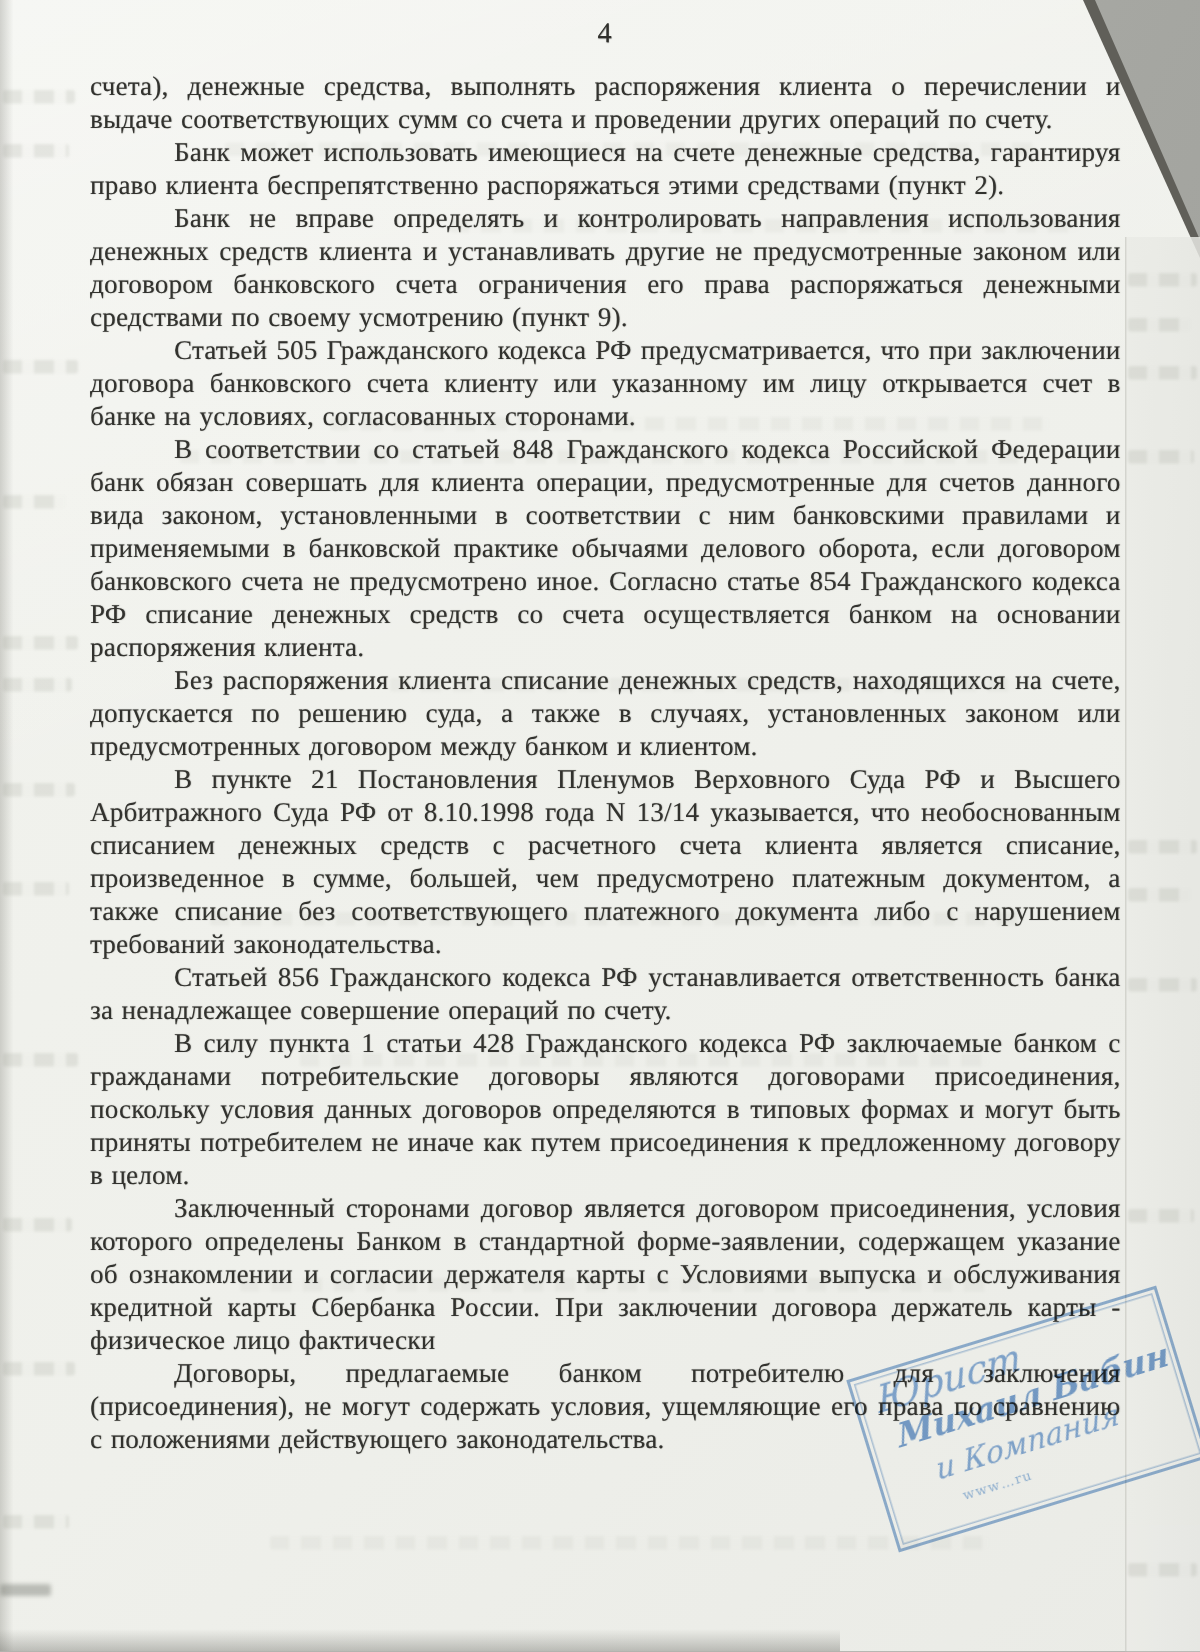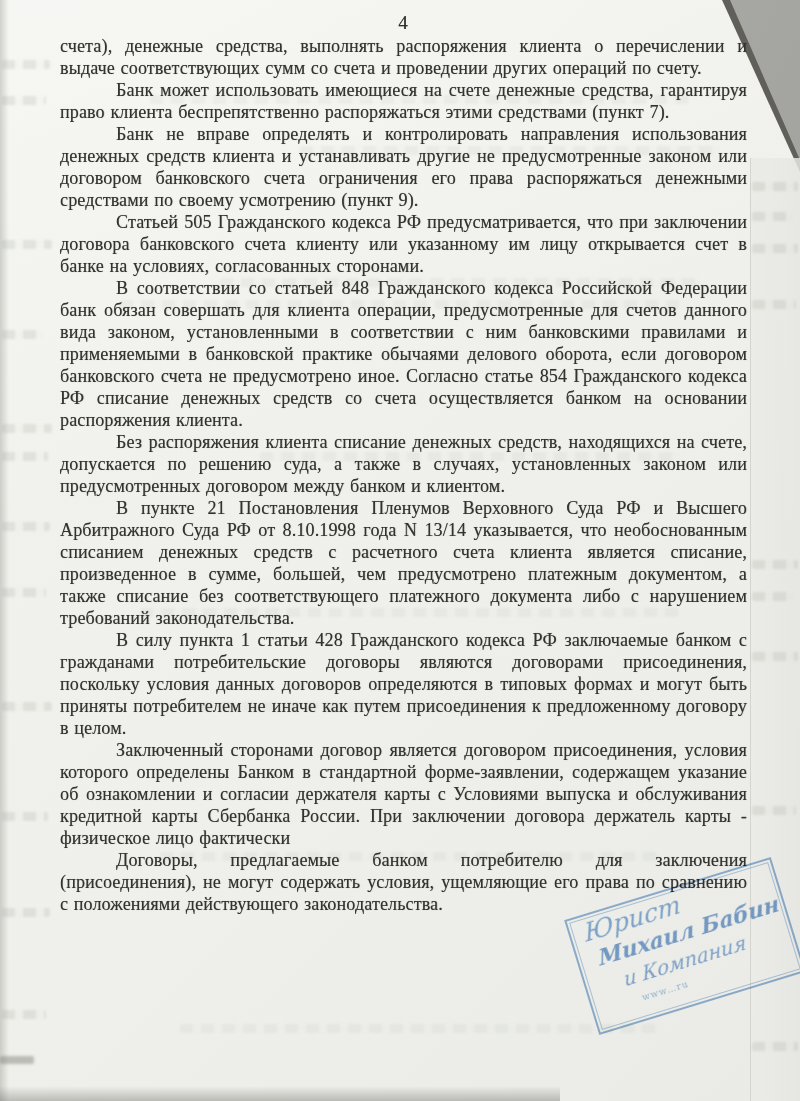--- a/index.html
+++ b/index.html
@@ -40,21 +40,21 @@
   .bottom-shadow {
     position:absolute; left:0; top:1086px; width:560px; height:15px;
     background:linear-gradient(180deg, rgba(90,90,84,0) 0%, rgba(90,90,84,0.35) 100%);
   }
   .page-number {
     position:absolute; left:60px; top:12px; width:686px;
     text-align:center; font-size:19px; color:#2f2f2b;
     text-shadow:0.3px 0.4px 0.6px rgba(47,47,43,0.55);
   }
   .content {
-    position:absolute; left:60px; top:35px; width:687px;
+    position:absolute; left:60px; top:46px; width:687px;
     font-size:18px; line-height:22px; text-align:justify;
     color:#32322e; letter-spacing:0.15px;
     text-shadow:0.3px 0.4px 0.7px rgba(50,50,46,0.5);
     word-spacing:1px;
   }
   .content p { text-indent:56px; }
   .content p.no-indent { text-indent:0; }
 
   
   .stamp {
@@ -132,26 +132,27 @@
   <div class="ghost mid" style="left:140px; top:608px; width:540px;"></div>
   <div class="ghost mid" style="left:200px; top:702px; width:460px;"></div>
   <div class="ghost mid" style="left:160px; top:852px; width:500px;"></div>
   <div class="ghost mid" style="left:180px; top:1024px;width:480px;"></div>
   <div class="smudge" style="left:0; top:1056px; width:34px; height:8px;"></div>
 
   <div class="page-number">4</div>
 
   <div class="content">
     <p class="no-indent">счета), денежные средства, выполнять распоряжения клиента о перечислении и выдаче соответствующих сумм со счета и проведении других операций по счету.</p>
-    <p>Банк может использовать имеющиеся на счете денежные средства, гарантируя право клиента беспрепятственно распоряжаться этими средствами (пункт 7).</p>
+    <p>Банк может использовать имеющиеся на счете денежные средства, гарантируя право клиента беспрепятственно распоряжаться этими средствами (пункт 2).</p>
     <p>Банк не вправе определять и контролировать направления использования денежных средств клиента и устанавливать другие не предусмотренные законом или договором банковского счета ограничения его права распоряжаться денежными средствами по своему усмотрению (пункт 9).</p>
     <p>Статьей 505 Гражданского кодекса РФ предусматривается, что при заключении договора банковского счета клиенту или указанному им лицу открывается счет в банке на условиях, согласованных сторонами.</p>
     <p>В соответствии со статьей 848 Гражданского кодекса Российской Федерации банк обязан совершать для клиента операции, предусмотренные для счетов данного вида законом, установленными в соответствии с ним банковскими правилами и применяемыми в банковской практике обычаями делового оборота, если договором банковского счета не предусмотрено иное. Согласно статье 854 Гражданского кодекса РФ списание денежных средств со счета осуществляется банком на основании распоряжения клиента.</p>
     <p>Без распоряжения клиента списание денежных средств, находящихся на счете, допускается по решению суда, а также в случаях, установленных законом или предусмотренных договором между банком и клиентом.</p>
     <p>В пункте 21 Постановления Пленумов Верховного Суда РФ и Высшего Арбитражного Суда РФ от 8.10.1998 года N 13/14 указывается, что необоснованным списанием денежных средств с расчетного счета клиента является списание, произведенное в сумме, большей, чем предусмотрено платежным документом, а также списание без соответствующего платежного документа либо с нарушением требований законодательства.</p>
+    <p>Статьей 856 Гражданского кодекса РФ устанавливается ответственность банка за ненадлежащее совершение операций по счету.</p>
     <p>В силу пункта 1 статьи 428 Гражданского кодекса РФ заключаемые банком с гражданами потребительские договоры являются договорами присоединения, поскольку условия данных договоров определяются в типовых формах и могут быть приняты потребителем не иначе как путем присоединения к предложенному договору в целом.</p>
     <p>Заключенный сторонами договор является договором присоединения, условия которого определены Банком в стандартной форме-заявлении, содержащем указание об ознакомлении и согласии держателя карты с Условиями выпуска и обслуживания кредитной карты Сбербанка России. При заключении договора держатель карты - физическое лицо фактически</p>
     <p>Договоры, предлагаемые банком потребителю для заключения (присоединения), не могут содержать условия, ущемляющие его права по сравнению с положениями действующего законодательства.</p>
   </div>
 
   <div class="stamp">
     <div class="stamp-frame"></div>
     <div class="stamp-line1">Юрист</div>
     <div class="stamp-line2">Михаил Бабин</div>
     <div class="stamp-line3">и Компания</div>

